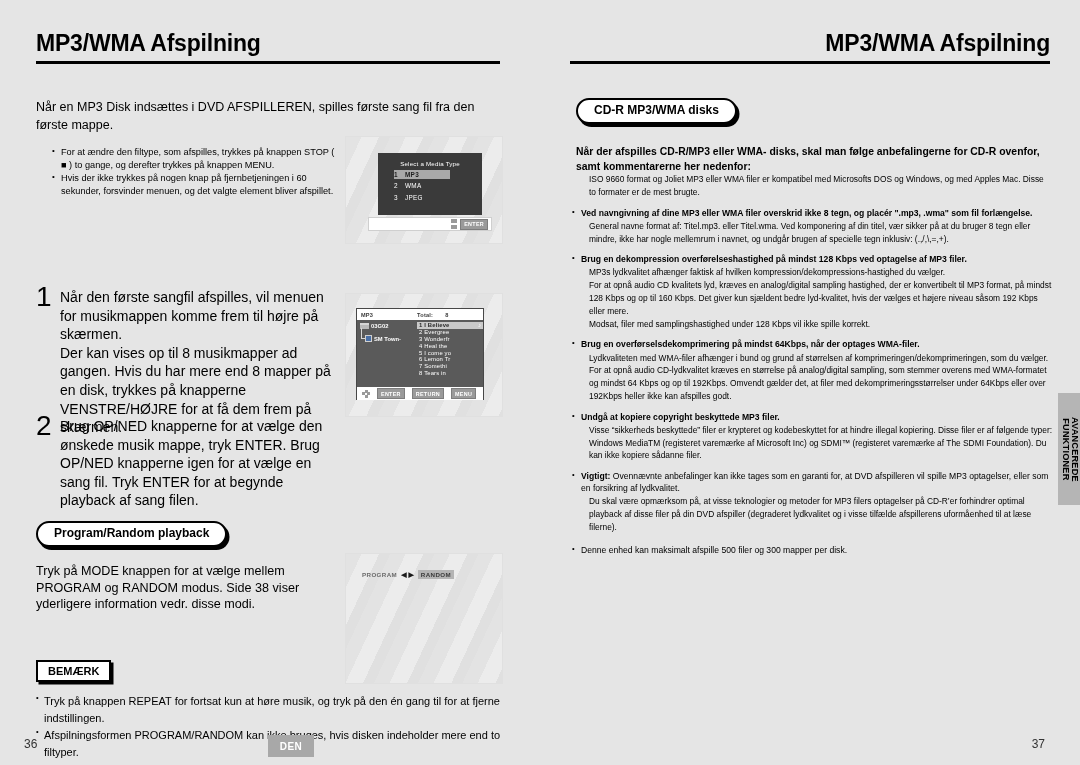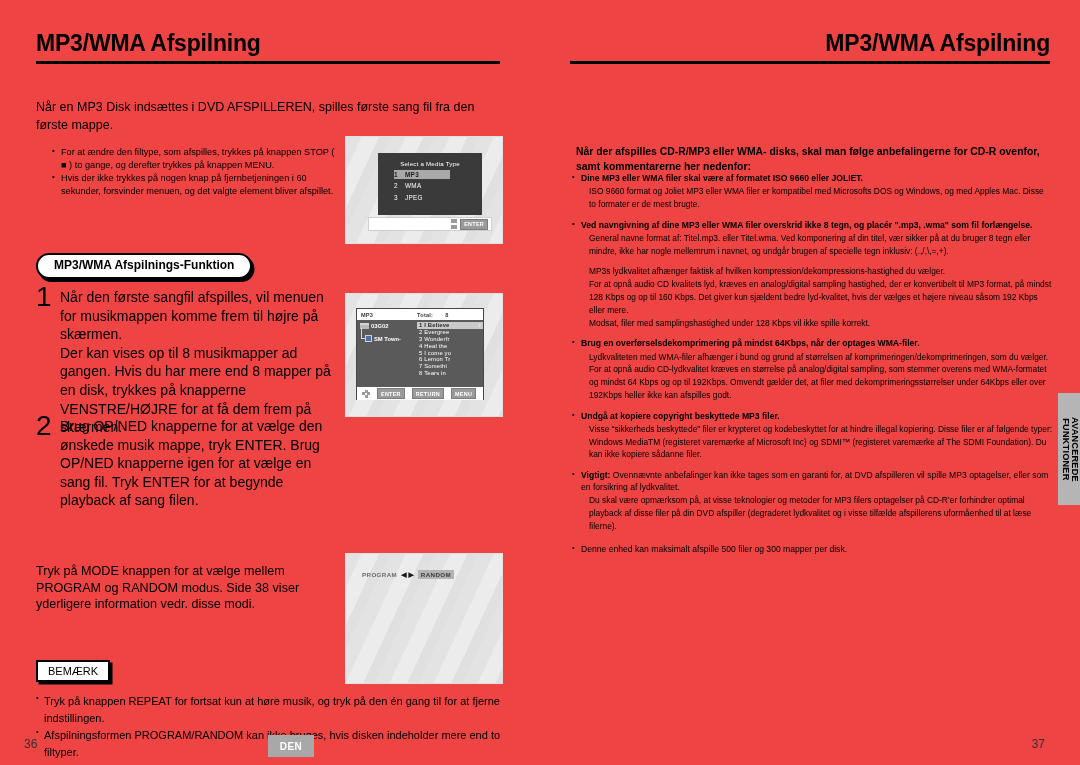--- a/index.html
+++ b/index.html
@@ -7,21 +7,21 @@
     margin: 0; padding: 0;
     background: #ffffff;
     font-family: "Liberation Sans", sans-serif;
     color: #000;
   }
   #page {
     position: relative;
     width: 1080px;
     height: 765px;
     overflow: hidden;
-    background: #ef4444;
+    background: #e5e5e5;
   }
 
   
   .half { position: absolute; top: 0; height: 765px; }
   .half.left  { left: 0;    width: 540px; }
   .half.right { left: 540px; width: 540px; }
 
   
   .pg-header { position: absolute; }
   .pg-header .title {
@@ -270,21 +270,21 @@
 
   
   .note-box {
     position: absolute;
     left: 36px; top: 660px; width: 468px;
   }
   .note-label {
     display: inline-block;
     border: 2px solid #000;
     padding: 3px 10px 3px 10px;
-    font-size: 11px; font-weight: normal;
+    font-size: 11px; font-weight: bold;
     box-shadow: 2.5px 2.5px 0 #000;
     background: #fff;
   }
   .note-lines {
     margin-top: 11px;
     font-size: 11px;
     line-height: 1.55;
   }
   .note-lines .nb { position: relative; padding-left: 8px; }
   .note-lines .nb::before {
@@ -400,21 +400,20 @@
       </div>
       <div class="osd-bar">
         <span class="updown">
             <i></i>
             <i></i>
           </span>
         <span class="btn-chip">ENTER</span>
       </div>
     </div>
 
-    <div class="pill" style="left:36px; top:253px;">MP3/WMA Afspilnings-Funktion</div>
 
     <div class="step" style="left:36px; top:288px;">
       <div class="num">1</div>
       <div class="txt" style="white-space:pre-line;">Når den første sangfil afspilles, vil menuen for musikmappen komme frem til højre på skærmen.
 Der kan vises op til 8 musikmapper ad gangen. Hvis du har mere end 8 mapper på en disk, trykkes på knapperne VENSTRE/HØJRE for at få dem frem på skærmen.</div>
     </div>
 
     <div class="step" style="left:36px; top:417px;">
       <div class="num">2</div>
       <div class="txt">Brug OP/NED knapperne for at vælge den ønskede musik mappe, tryk ENTER. Brug OP/NED knapperne igen for at vælge en sang fil. Tryk ENTER for at begynde playback af sang filen.</div>
@@ -457,20 +456,21 @@
               <i class="l"></i>
               <i class="r"></i>
             </span>
           <span class="btn-chip">ENTER</span>
           <span class="btn-chip">RETURN</span>
           <span class="btn-chip">MENU</span>
         </div>
       </div>
     </div>
 
+    <div class="pill" style="left:36px; top:521px;">Program/Random playback</div>
 
     <div class="para" style="left:36px; top:563px;">Tryk på MODE knappen for at vælge mellem PROGRAM og RANDOM modus. Side 38 viser yderligere information vedr. disse modi.</div>
 
     <div class="shot" style="left:345px; top:553px; width:158px; height:131px;">
       <div class="osd-pr">
         <span>PROGRAM</span>
         <span class="arrows">◀ ▶</span>
         <span class="hl">RANDOM</span>
       </div>
     </div>
@@ -487,36 +487,37 @@
     <div class="den l">DEN</div>
   </div>
 
   <div class="half right">
 
     <div class="pg-header hdr-right">
       <div class="title">MP3/WMA Afspilning</div>
       <div class="rule"></div>
     </div>
 
+    <div class="pill" style="left:36px; top:98px;">CD-R MP3/WMA disks</div>
 
     <div class="rp-intro">Når der afspilles CD-R/MP3 eller WMA- disks, skal man følge anbefalingerne for CD-R ovenfor, samt kommentarerne her nedenfor:</div>
 
     <div class="rp-list">
 
       <div class="rp-item">
-        <div class="rp-head">Dine MP3 eller WMA filer skal være af formatet ISO 9660 eller JOLIET.</div>
         <div class="rp-body">ISO 9660 format og Joliet MP3 eller WMA filer er kompatibel med Microsofts DOS og Windows, og med Apples Mac. Disse to formater er de  mest brugte.</div>
       </div>
 
       <div class="rp-item">
         <div class="rp-head">Ved navngivning af dine MP3 eller WMA filer overskrid ikke 8 tegn, og placér ".mp3, .wma" som fil forlængelse.</div>
         <div class="rp-body">General navne format af: Titel.mp3. eller Titel.wma. Ved komponering af din titel, vær sikker på at du bruger 8 tegn eller mindre, ikke har nogle mellemrum i navnet, og undgår brugen af specielle tegn inklusiv: (.,/,\,=,+).</div>
       </div>
 
       <div class="rp-item">
+        <div class="rp-head">Brug en dekompression overførelseshastighed på mindst 128 Kbps ved optagelse af MP3 filer.</div>
         <div class="rp-body" style="white-space:pre-line;">MP3s lydkvalitet afhænger faktisk af hvilken kompression/dekompressions-hastighed du vælger.
 For at opnå audio CD kvalitets lyd, kræves en analog/digital sampling hastighed, der er konvertibelt til MP3 format, på mindst 128 Kbps og op til 160 Kbps. Det giver kun sjældent bedre lyd-kvalitet, hvis der vælges et højere niveau såsom 192 Kbps eller mere.
 Modsat, filer med samplingshastighed under 128 Kbps vil ikke spille korrekt.</div>
       </div>
 
       <div class="rp-item">
         <div class="rp-head">Brug en overførselsdekomprimering på mindst 64Kbps, når der optages WMA-filer.</div>
         <div class="rp-body">Lydkvaliteten med WMA-filer afhænger i bund og grund af størrelsen af komprimeringen/dekomprimeringen, som du vælger. For at opnå audio CD-lydkvalitet kræves en størrelse på analog/digital sampling, som stemmer overens med WMA-formatet og mindst 64 Kbps og op til 192Kbps. Omvendt gælder det, at filer med dekomprimeringsstørrelser under 64Kbps eller over 192Kbps heller ikke kan afspilles godt.</div>
       </div>
 

